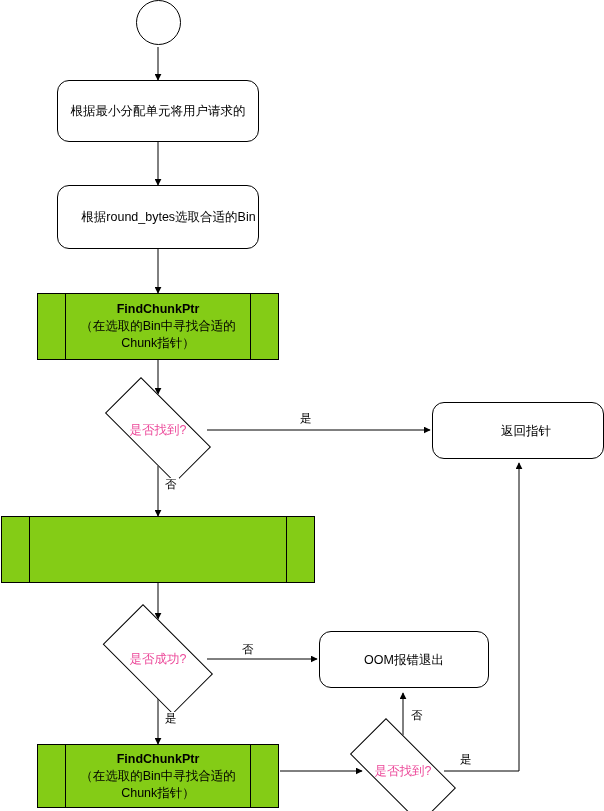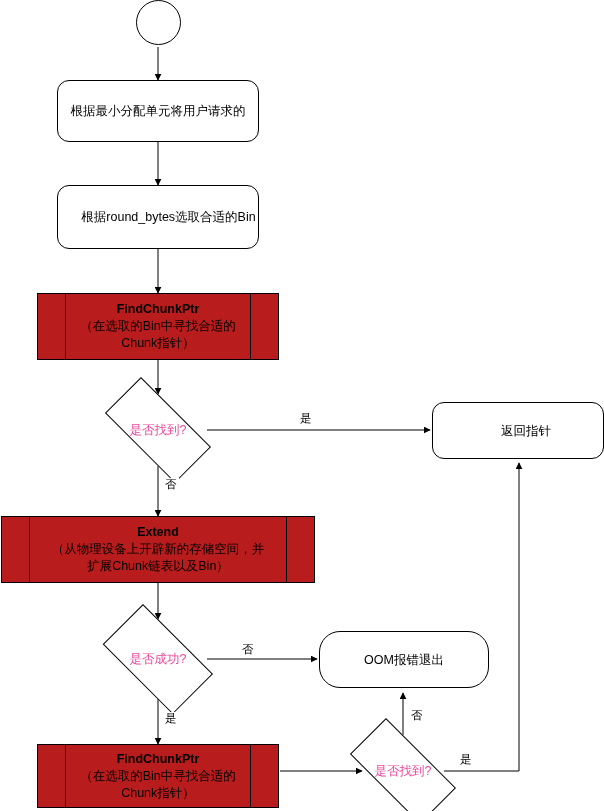--- a/index.html
+++ b/index.html
@@ -45,21 +45,21 @@
     position: absolute;
     box-sizing: border-box;
     border: 1px solid #000000;
     border-radius: 50%;
     background: #ffffff;
   }
   .process-sub {
     position: absolute;
     box-sizing: border-box;
     border: 1px solid #000000;
-    background: #b91c1c;
+    background: #84cc16;
   }
   .process-sub .inner-line {
     position: absolute;
     top: 0;
     bottom: 0;
     width: 0;
     border-left: 1px solid #000000;
   }
   .process-sub .inner-line.left { left: 27px; }
   .process-sub .inner-line.right { right: 27px; }
@@ -183,33 +183,28 @@
     <div class="dlabel">是否找到?</div>
   </div>
 
   <div class="node rounded" style="left:432px; top:402px; width:172px; height:57px;padding-left:16px;">
     <span>返回指针</span>
   </div>
 
   <div class="process-sub" style="left:1px; top:516px; width:314px; height:67px;">
     <div class="inner-line left"></div>
     <div class="inner-line right"></div>
-    <div class="sub-label">
-      <div class="sub-title">Extend</div>
-      <div>（从物理设备上开辟新的存储空间，并</div>
-      <div>扩展Chunk链表以及Bin）</div>
-    </div>
   </div>
 
   <div class="diamond" style="left:88px; top:619px; width:140px; height:80px;">
     <div class="shape"></div>
     <div class="dlabel">是否成功?</div>
   </div>
 
-  <div class="node rounded" style="left:319px; top:631px; width:170px; height:57px;border-radius:21px;">
+  <div class="node rounded" style="left:319px; top:631px; width:170px; height:57px;">
     <span>OOM报错退出</span>
   </div>
 
   <div class="process-sub" style="left:37px; top:744px; width:242px; height:64px;">
     <div class="inner-line left"></div>
     <div class="inner-line right"></div>
     <div class="sub-label">
       <div class="sub-title">FindChunkPtr</div>
       <div>（在选取的Bin中寻找合适的</div>
       <div>Chunk指针）</div>

